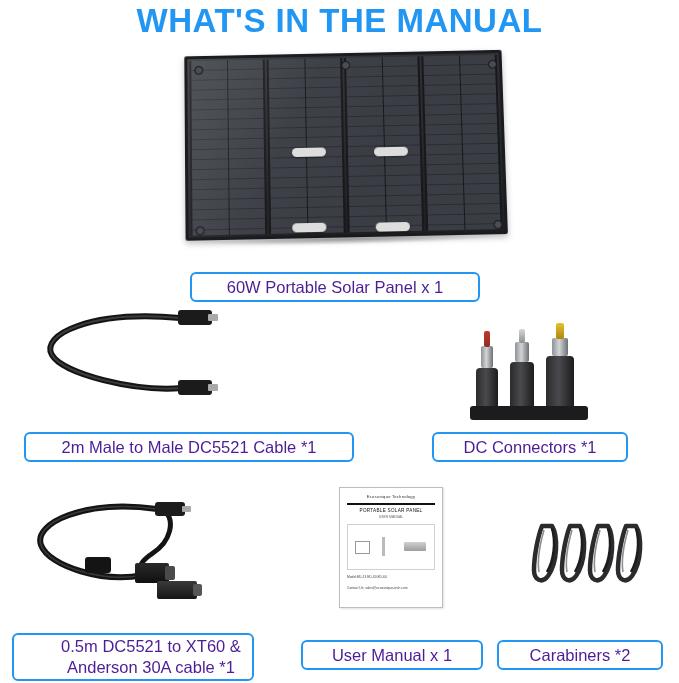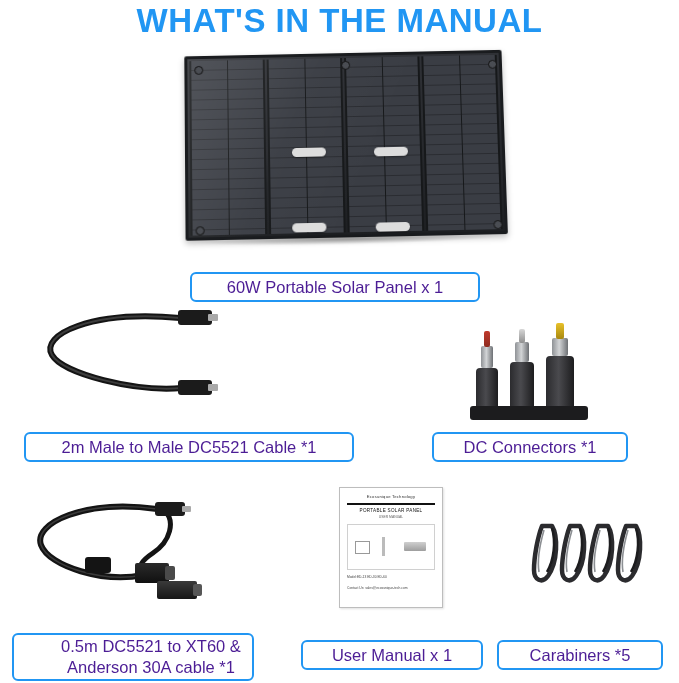--- a/index.html
+++ b/index.html
@@ -412,15 +412,15 @@
       </g>
       <g fill="none" stroke="#1c1c1e" stroke-width="2.5">
         <path d="M22 8 C26 22, 24 40, 17 52"></path>
         <path d="M50 8 C54 22, 52 40, 45 52"></path>
         <path d="M78 8 C82 22, 80 40, 73 52"></path>
         <path d="M106 8 C110 22, 108 40, 101 52"></path>
       </g>
     </svg>
   </div>
 
-  <div class="pill" style="left:497px; top:640px; width:166px; height:30px;">Carabiners  *5</div>
+  <div class="pill" style="left:497px; top:640px; width:166px; height:30px;">Carabiners  *2</div>
 
 </div>
 
 </body></html>

